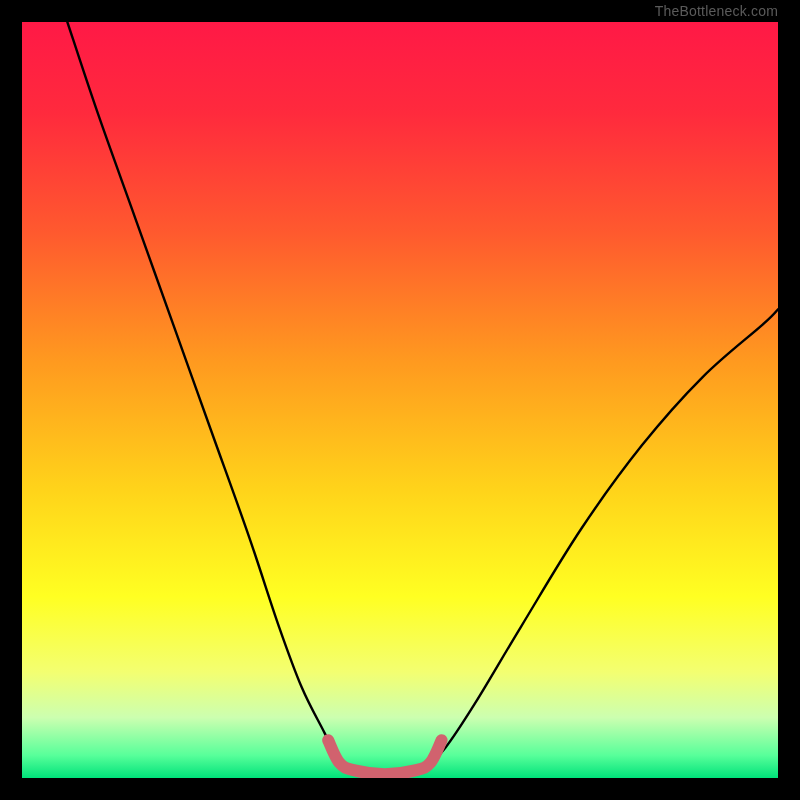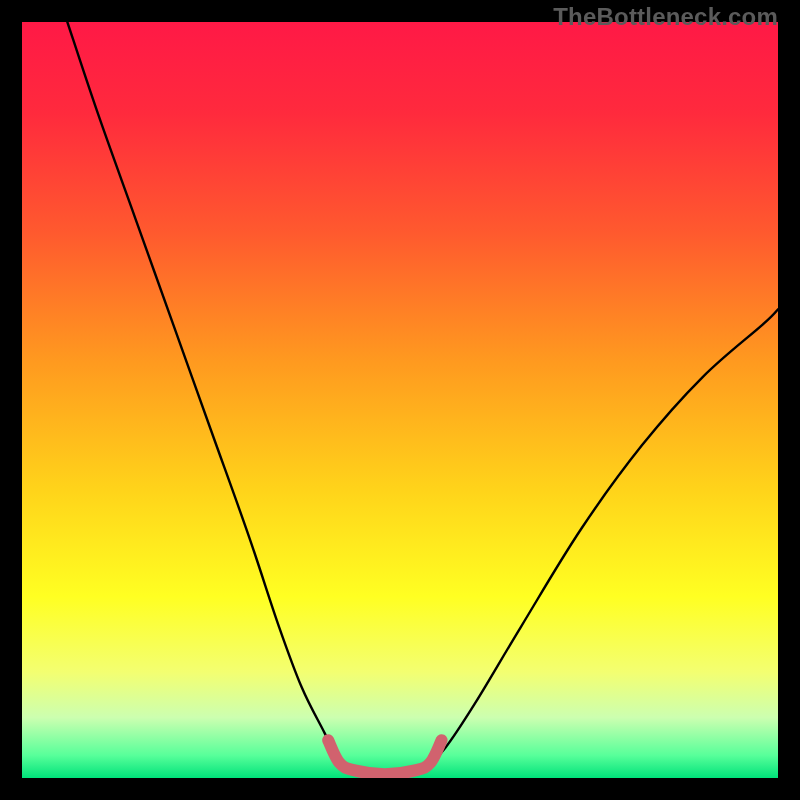--- a/index.html
+++ b/index.html
@@ -27,22 +27,22 @@
   }
   .gradient-bg {
     position: absolute;
     inset: 0;
   }
   .watermark {
     position: absolute;
     top: 3px;
     right: 22px;
     color: #5b5b5b;
-    font-size: 24px;
-    font-weight: 700;
+    font-size: 14px;
+    font-weight: 400;
     letter-spacing: 0.2px;
     user-select: none;
   }
   svg.curves {
     position: absolute;
     inset: 0;
   }
 </style>
 </head>
 <body>

